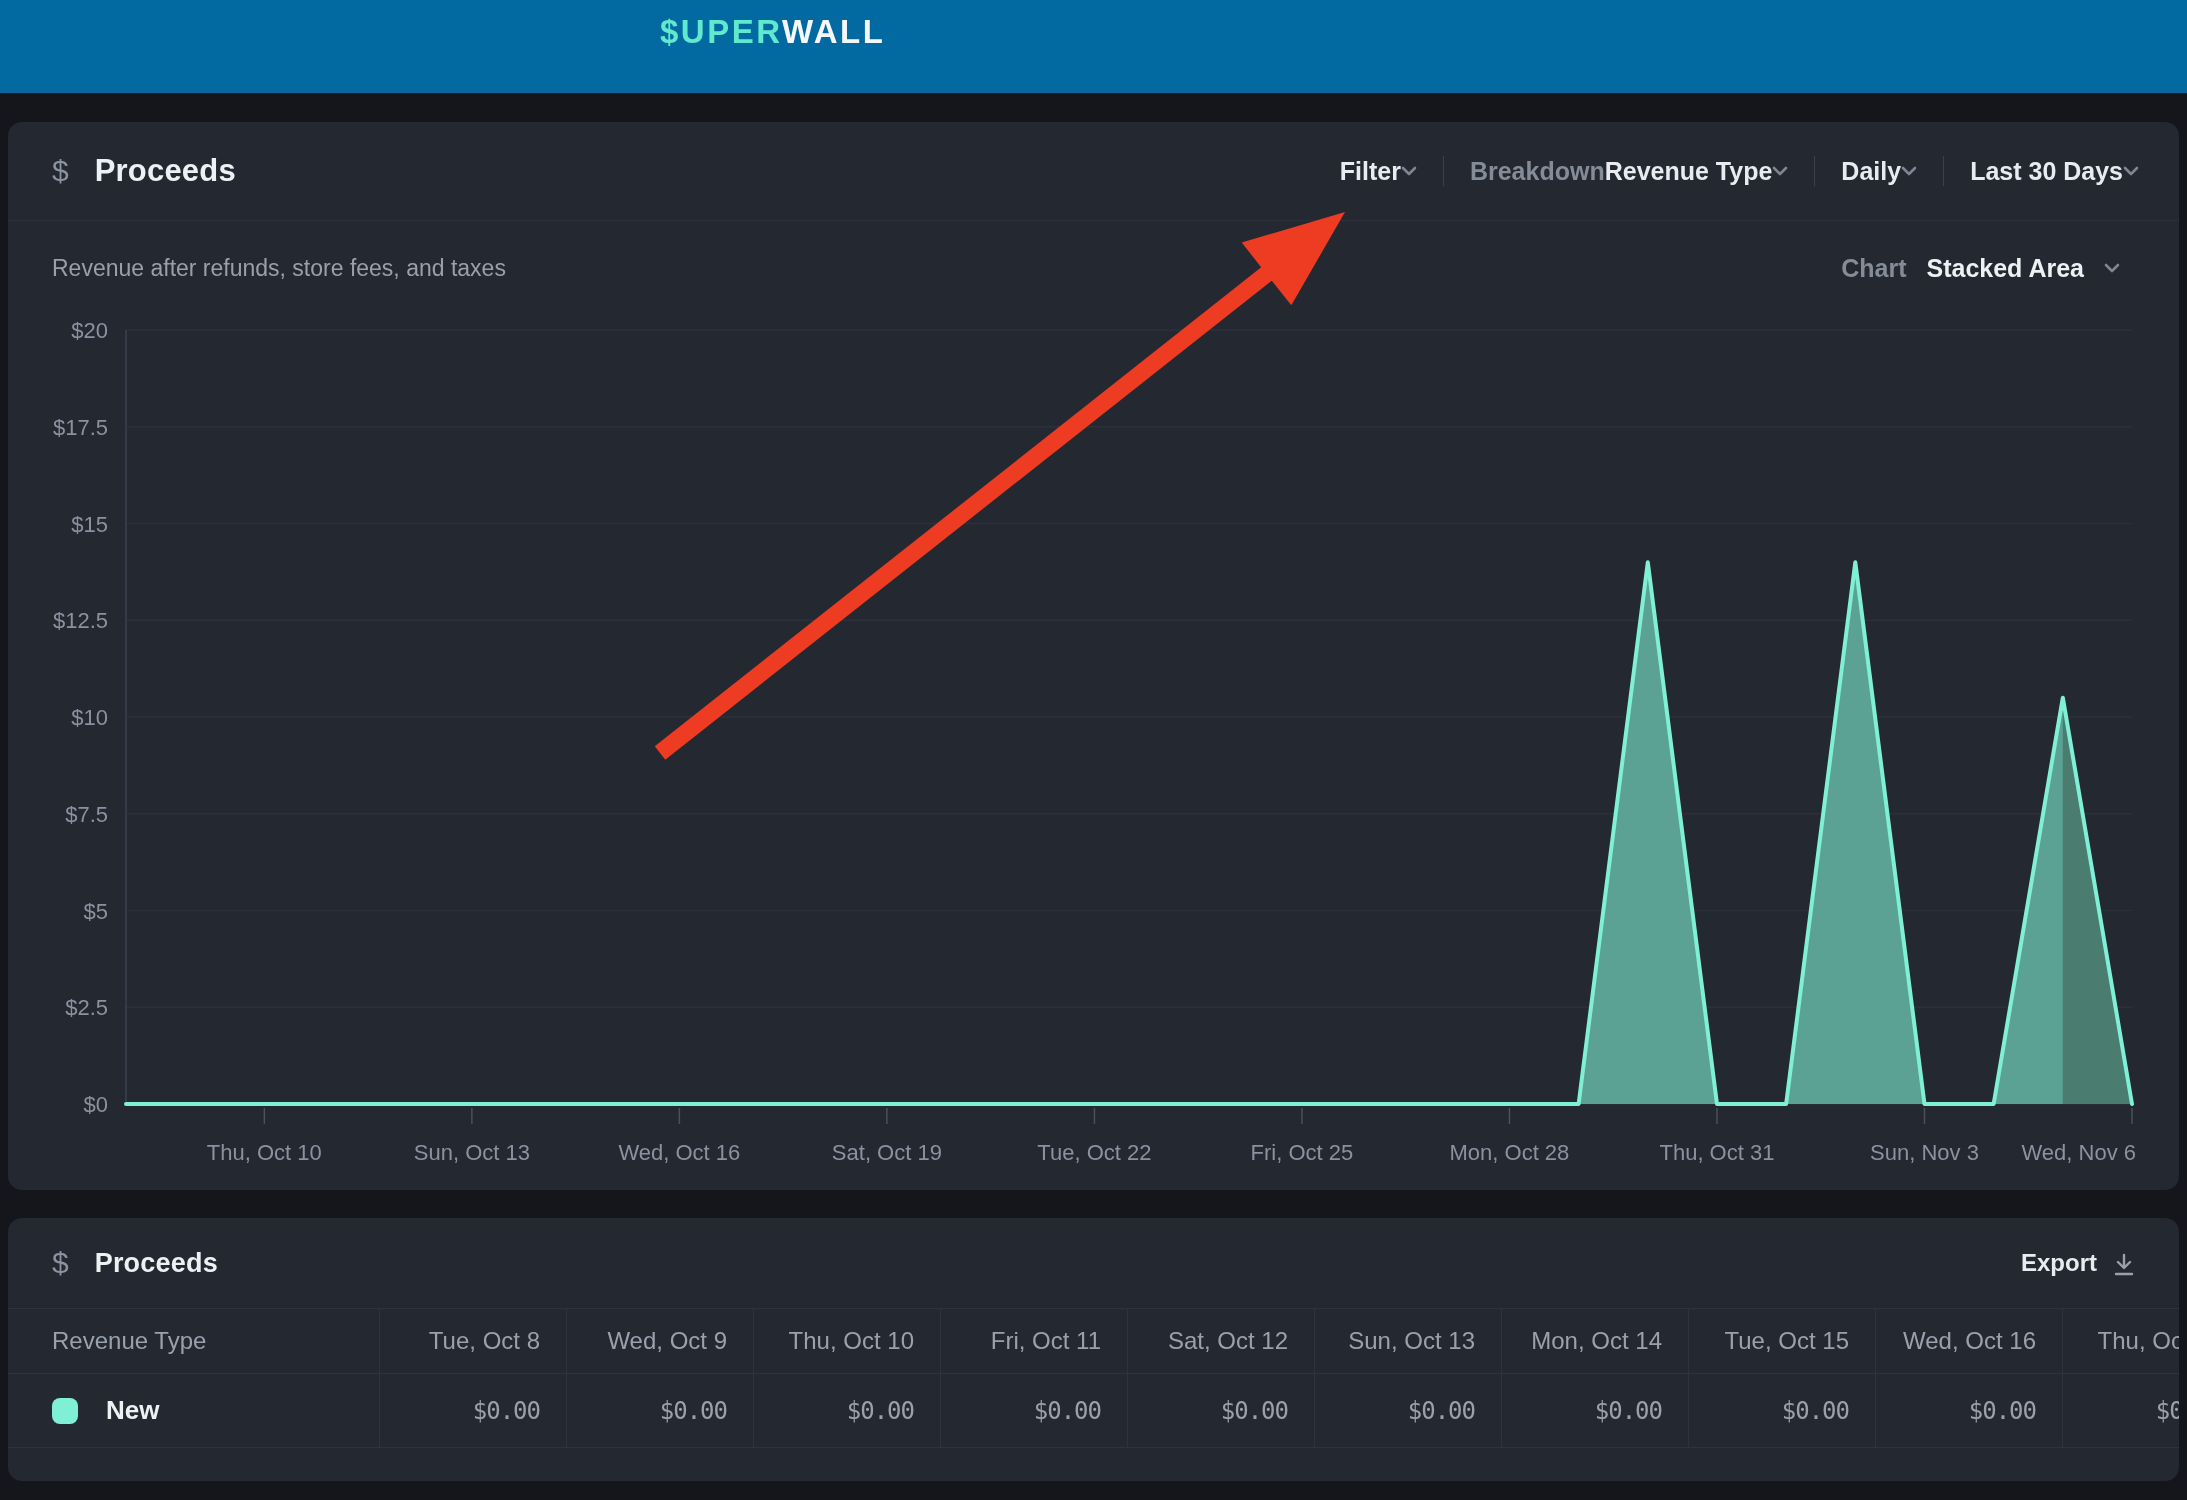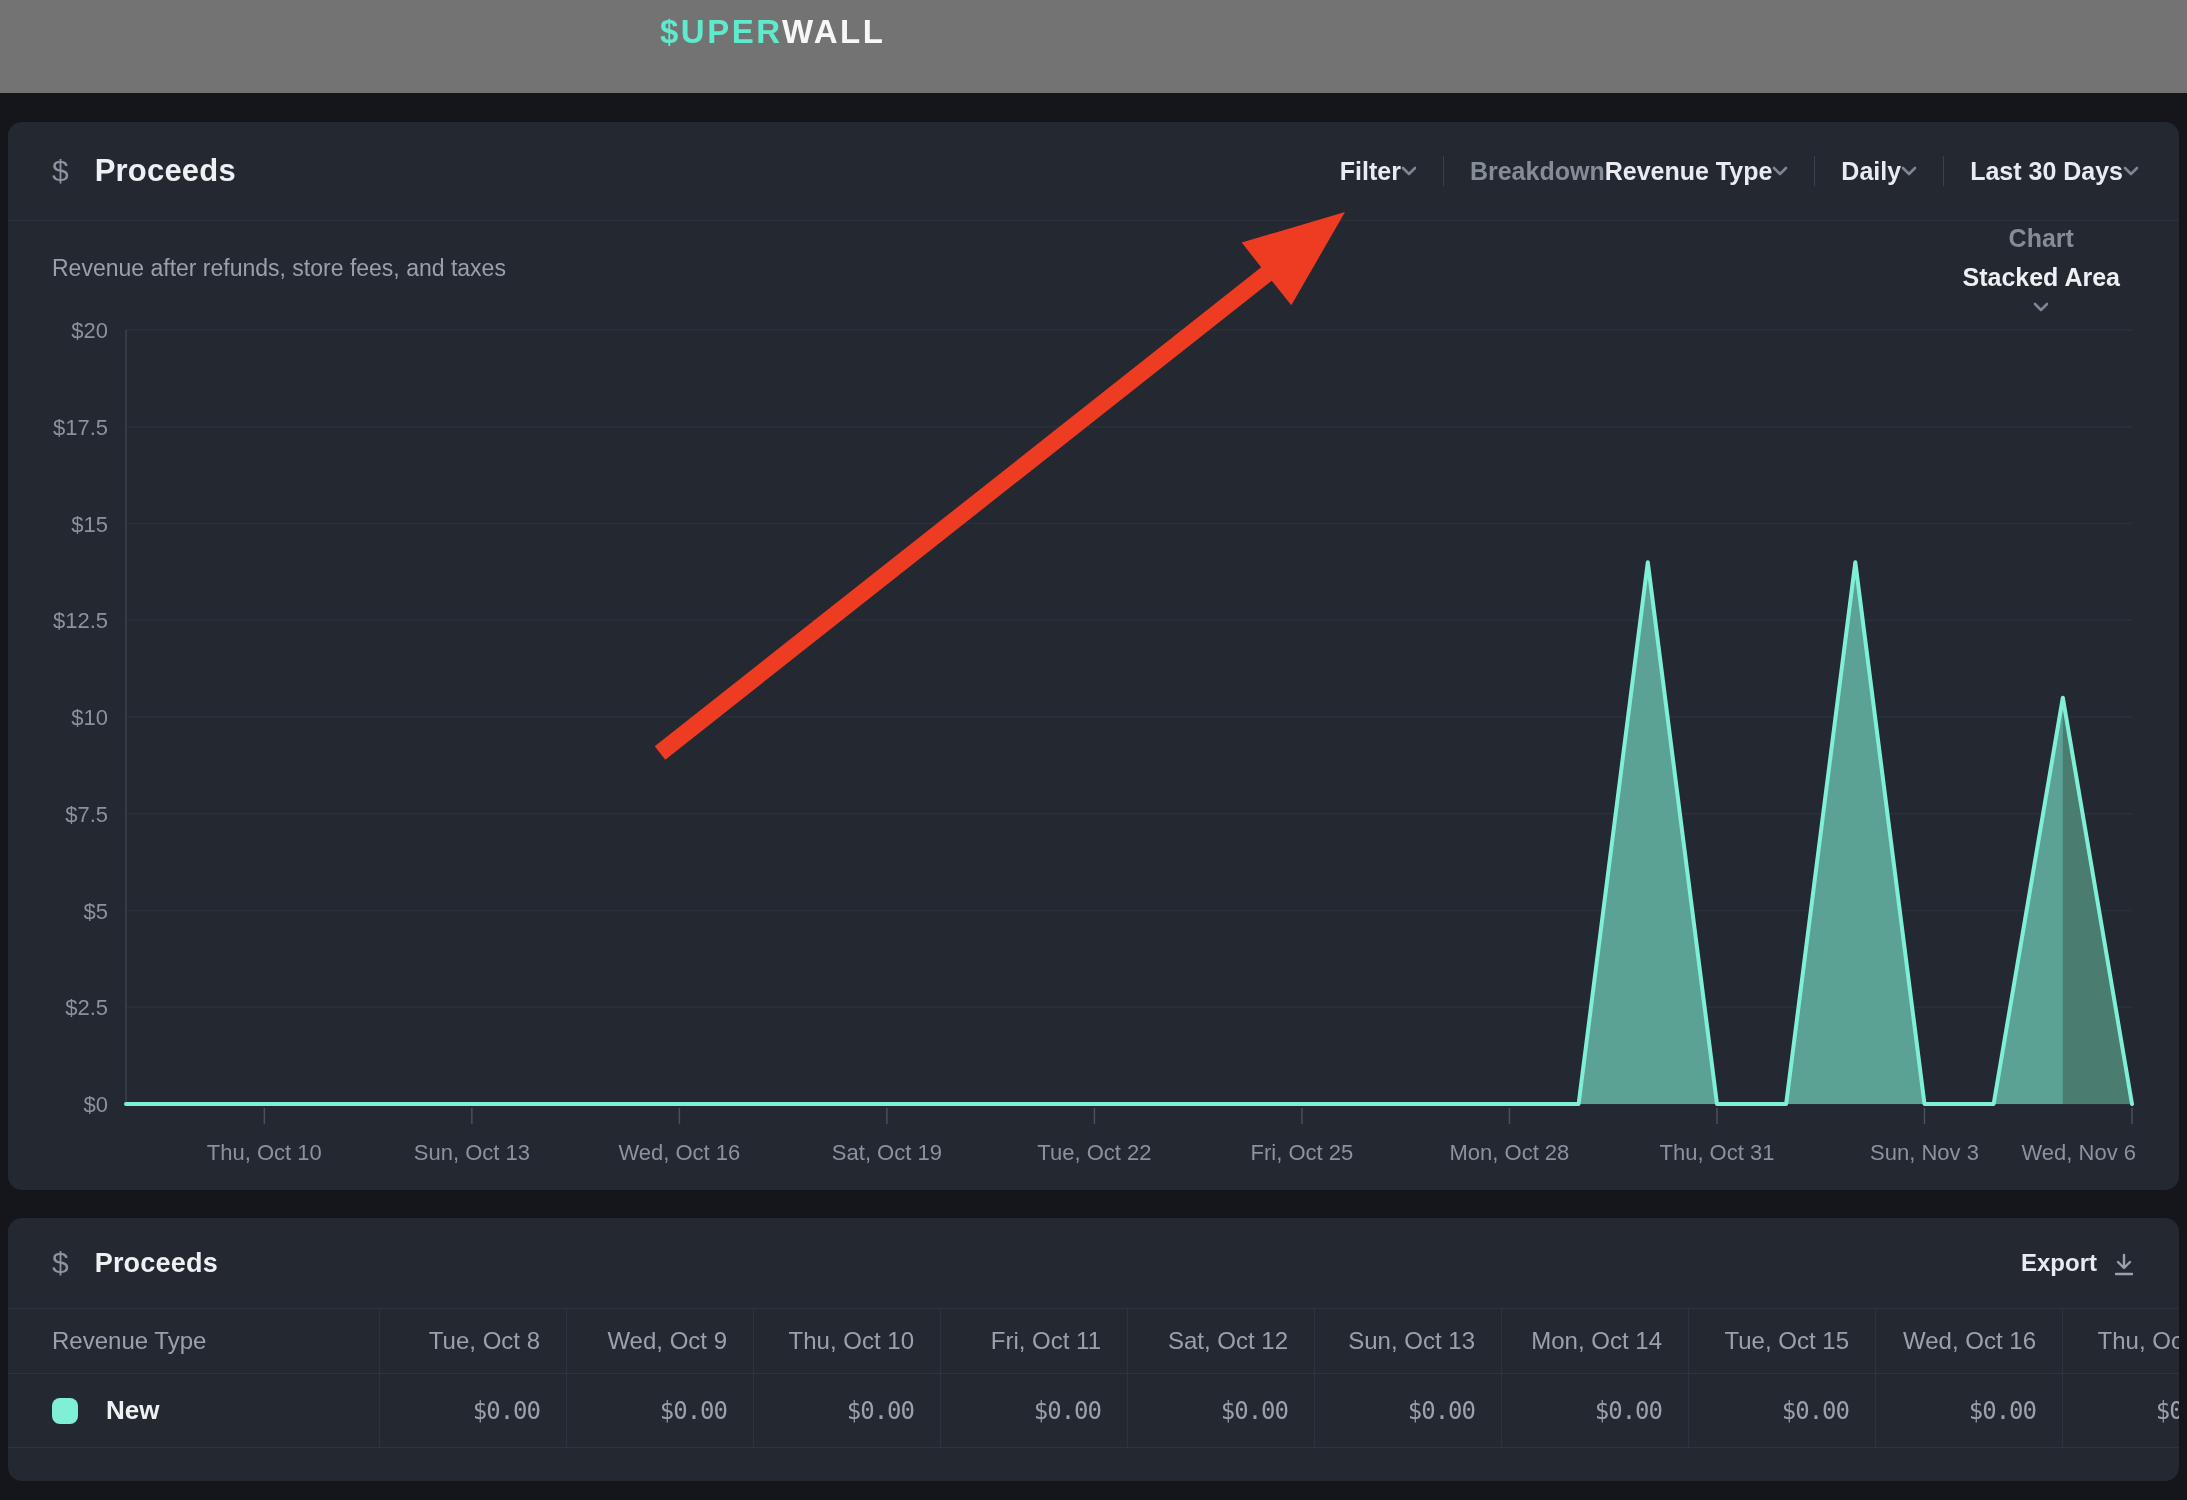--- a/index.html
+++ b/index.html
@@ -1,20 +1,20 @@
 <!DOCTYPE html>
 <html><head>
 <meta charset="utf-8">
 <style>
   html,body{margin:0;padding:0;background:#14161b;}
   body{width:2187px;height:1500px;position:relative;overflow:hidden;
        font-family:"Liberation Sans",sans-serif;-webkit-font-smoothing:antialiased;}
 
   
-  .topbar{position:absolute;left:0;top:0;width:2187px;height:93px;background:#737373;}
+  .topbar{position:absolute;left:0;top:0;width:2187px;height:93px;background:#0369a1;}
   .logo{position:absolute;left:660px;top:13px;font-size:33px;font-weight:800;letter-spacing:2.5px;}
   .logo .accent{color:#5fe9cd;}
   .logo .rest{color:#f5f7f9;}
 
   
   .card{position:absolute;left:8px;width:2171px;background:#242831;border-radius:14px;overflow:hidden;}
   .card1{top:122px;height:1068px;}
   .card2{top:1218px;height:263px;}
 
   .card1-header{position:absolute;left:0;top:0;right:0;height:99px;border-bottom:1px solid #2c313c;
@@ -27,21 +27,21 @@
   .controls{display:flex;align-items:center;color:#e8ebef;font-size:25px;font-weight:600;}
   .ctl{display:flex;align-items:center;gap:0;cursor:pointer;white-space:nowrap;}
   .ctl .muted{color:#848c98;font-weight:600;}
   .vdiv{width:1px;height:30px;background:#3a404c;margin:0 26px;}
   .chev{width:16px;height:10px;flex:0 0 auto;}
   .chev polyline{fill:none;stroke:#7e8694;stroke-width:2.6;stroke-linecap:round;stroke-linejoin:round;}
 
   .subrow{position:absolute;left:0;top:100px;right:11px;height:92px;display:flex;align-items:center;
           justify-content:space-between;padding:0 48px 0 44px;box-sizing:border-box;z-index:2;}
   .subtitle{color:#98a0ab;font-size:23px;}
-  .chart-picker{display:flex;align-items:center;gap:10px;font-size:25px;font-weight:600;color:#eef1f4;cursor:pointer;flex-direction:column;}
+  .chart-picker{display:flex;align-items:center;gap:20px;font-size:25px;font-weight:600;color:#eef1f4;cursor:pointer;}
   .chart-picker .muted{color:#848c98;}
 
   .chart-svg{position:absolute;left:0;top:0;z-index:1;}
   .arrow-svg{position:absolute;left:0;top:0;z-index:5;pointer-events:none;}
 
   
   .card2-header{position:absolute;left:0;top:0;right:0;height:90px;display:flex;align-items:center;
                 justify-content:space-between;padding:0 44px;box-sizing:border-box;}
   .export{display:flex;align-items:flex-end;gap:16px;color:#e8ebef;font-size:24px;font-weight:600;cursor:pointer;}
   .dl-icon{width:22px;height:24px;}

